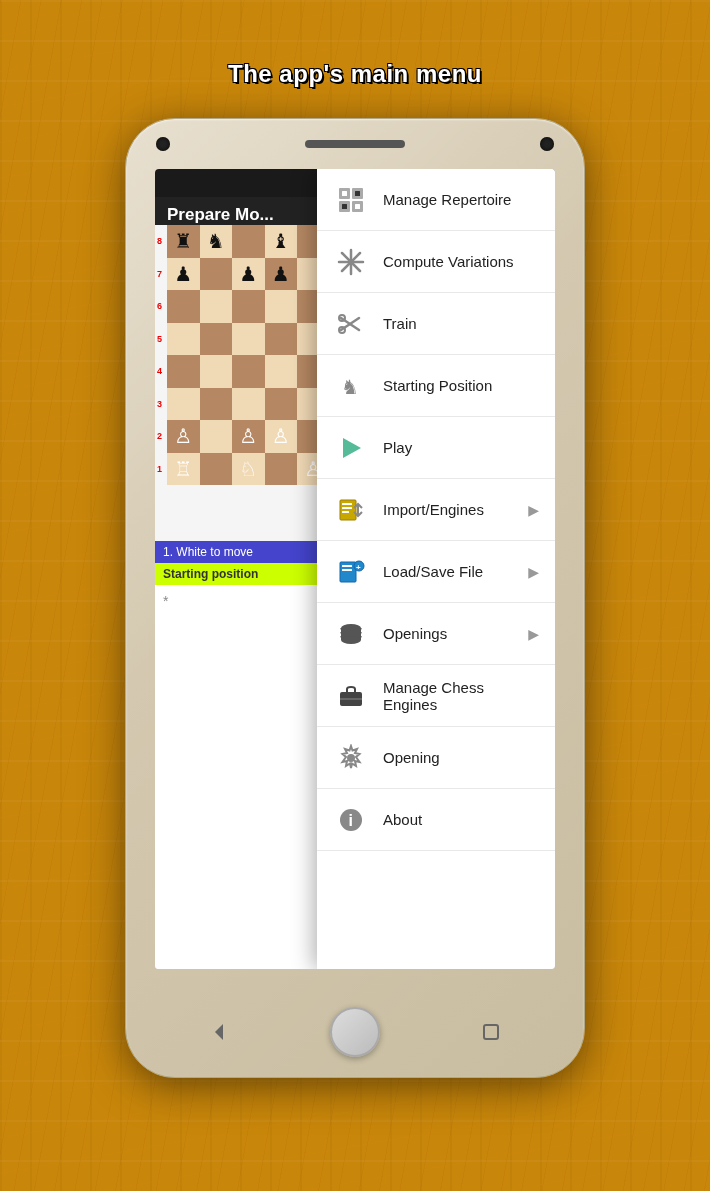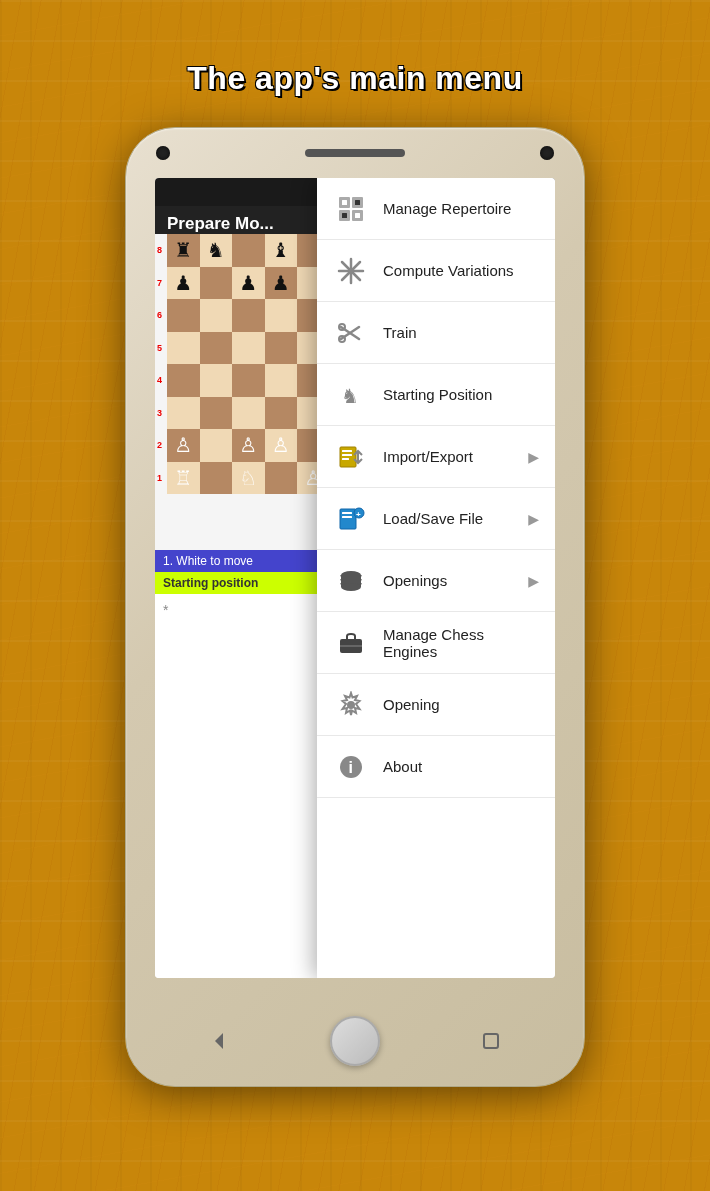--- a/index.html
+++ b/index.html
@@ -38,21 +38,21 @@
         repeating-linear-gradient(
           170deg,
           rgba(220,140,20,0.1) 0px, rgba(220,140,20,0.1) 1px,
           transparent 1px, transparent 35px
         );
       pointer-events: none;
     }
 
     .caption {
       margin-top: 60px;
-      font-size: 32px;
+      font-size: 24px;
       font-weight: 900;
       color: #fff;
       text-shadow: 2px 2px 0 #000, -1px -1px 0 #000, 1px -1px 0 #000, -1px 1px 0 #000;
       z-index: 10;
       letter-spacing: 0.5px;
     }
 
     
     .phone {
       margin-top: 30px;
@@ -518,35 +518,43 @@
 
       <div class="menu-item">
         <div class="menu-icon">
           <svg class="icon-svg" viewBox="0 0 28 28" fill="none">
             <text x="4" y="22" font-size="20" fill="#888">♞</text>
           </svg>
         </div>
         <span class="menu-label">Starting Position</span>
       </div>
 
+      <div class="menu-item">
+        <div class="menu-icon">
+          <svg class="icon-svg" viewBox="0 0 28 28" fill="none">
+            <polygon points="6,4 24,14 6,24" fill="#5b9"></polygon>
+          </svg>
+        </div>
+        <span class="menu-label">Play</span>
+      </div>
 
 
       <div class="menu-item">
         <div class="menu-icon">
           <svg class="icon-svg" viewBox="0 0 28 28" fill="none">
             <rect x="3" y="4" width="16" height="20" rx="1" fill="#c8a800" stroke="#a08000" stroke-width="1"></rect>
             <rect x="5" y="7" width="10" height="2" rx="0.5" fill="#fff"></rect>
             <rect x="5" y="11" width="10" height="2" rx="0.5" fill="#fff"></rect>
             <rect x="5" y="15" width="7" height="2" rx="0.5" fill="#fff"></rect>
             <line x1="21" y1="8" x2="21" y2="20" stroke="#888" stroke-width="2"></line>
             <polyline points="17,12 21,8 25,12" fill="none" stroke="#888" stroke-width="2"></polyline>
             <polyline points="17,16 21,20 25,16" fill="none" stroke="#888" stroke-width="2"></polyline>
           </svg>
         </div>
-        <span class="menu-label">Import/Export</span>
+        <span class="menu-label">Import/Engines</span>
         <span class="menu-arrow">▶</span>
       </div>
 
       <div class="menu-item">
         <div class="menu-icon">
           <svg class="icon-svg" viewBox="0 0 28 28" fill="none">
             <rect x="3" y="4" width="16" height="20" rx="1" fill="#2288cc" stroke="#1166aa" stroke-width="1"></rect>
             <rect x="5" y="7" width="10" height="2" rx="0.5" fill="#fff"></rect>
             <rect x="5" y="11" width="10" height="2" rx="0.5" fill="#fff"></rect>
             <circle cx="22" cy="8" r="5" fill="#2288cc" stroke="#1166aa" stroke-width="1"></circle>

